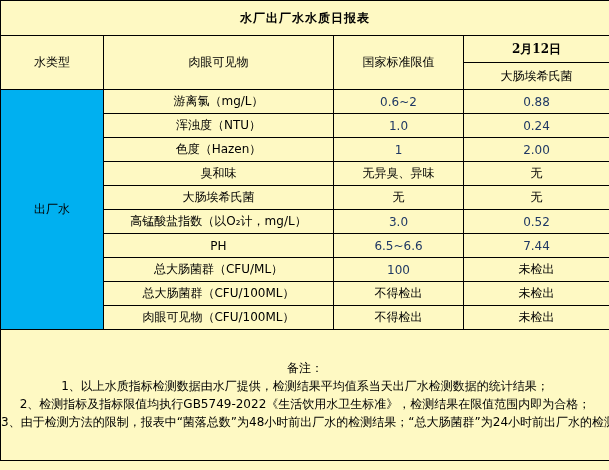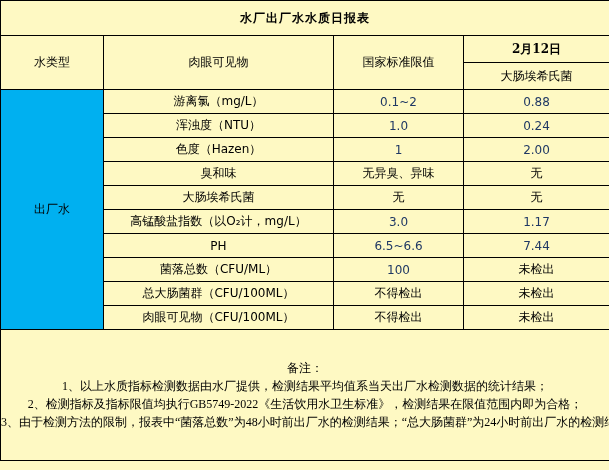--- a/index.html
+++ b/index.html
@@ -24,21 +24,21 @@
   tr.hdr-row1 td{height:26px;}
   tr.hdr-row2 td{height:26px;}
   td.hdr{font-size:12px;}
   td.hdr-date{font-weight:bold;font-size:15px;font-family:"DejaVu Serif","Liberation Serif",serif;}
   tr.data-row{height:24px;}
   td.water-type{background:var(--water-bg);font-size:13px;}
   td.item{text-align:left;padding-left:3px;}
   td.num{color:var(--num-color);}
   td.notes{
     height:130px;text-align:left;vertical-align:top;white-space:normal;
-    padding:14px 5px 4px 5px;font-size:12px;line-height:18px;font-family:Liberation Serif, serif;
+    padding:14px 5px 4px 5px;font-size:12px;line-height:18px;
   }
   .note-line{margin:0;}
 </style>
 </head>
 <body>
 
 <div class="sheet">
   <table class="report">
     <colgroup>
       <col style="width:103px">
@@ -57,21 +57,21 @@
         <td class="hdr hdr-date">2月12日</td>
       </tr>
       <tr class="hdr-row2">
         <td class="hdr">大肠埃希氏菌</td>
       </tr>
     </tbody>
     <tbody id="rows-body">
         <tr class="data-row">
           <td class="water-type" rowspan="10">出厂水</td>
           <td class="item">游离氯（mg/L）</td>
-          <td class="limit num">0.1~2</td>
+          <td class="limit num">0.6~2</td>
           <td class="result num">0.88</td>
         </tr>
         <tr class="data-row">
           <td class="item">浑浊度（NTU）</td>
           <td class="limit num">1.0</td>
           <td class="result num">0.24</td>
         </tr>
         <tr class="data-row">
           <td class="item">色度（Hazen）</td>
           <td class="limit num">1</td>
@@ -83,29 +83,29 @@
           <td class="result">无</td>
         </tr>
         <tr class="data-row">
           <td class="item">大肠埃希氏菌</td>
           <td class="limit">无</td>
           <td class="result">无</td>
         </tr>
         <tr class="data-row">
           <td class="item">高锰酸盐指数（以O₂计，mg/L）</td>
           <td class="limit num">3.0</td>
-          <td class="result num">1.17</td>
+          <td class="result num">0.52</td>
         </tr>
         <tr class="data-row">
           <td class="item">PH</td>
           <td class="limit num">6.5~6.6</td>
           <td class="result num">7.44</td>
         </tr>
         <tr class="data-row">
-          <td class="item">菌落总数（CFU/ML）</td>
+          <td class="item">总大肠菌群（CFU/ML）</td>
           <td class="limit num">100</td>
           <td class="result">未检出</td>
         </tr>
         <tr class="data-row">
           <td class="item">总大肠菌群（CFU/100ML）</td>
           <td class="limit">不得检出</td>
           <td class="result">未检出</td>
         </tr>
         <tr class="data-row">
           <td class="item">肉眼可见物（CFU/100ML）</td>

